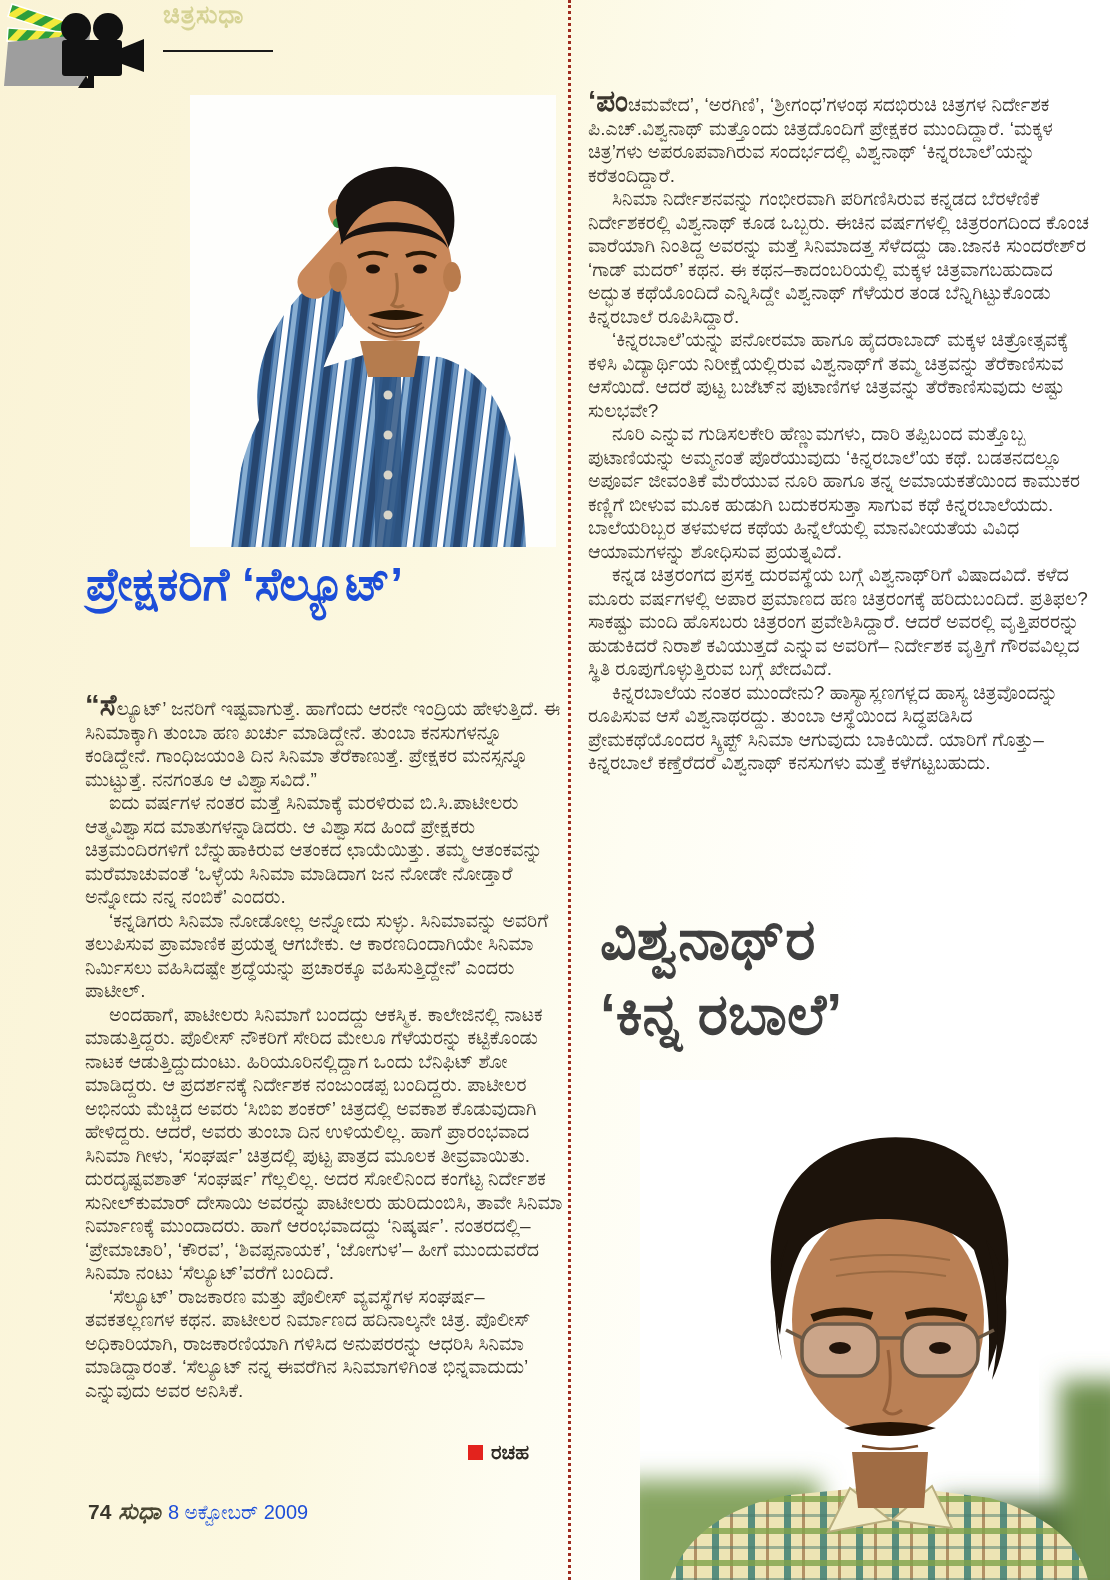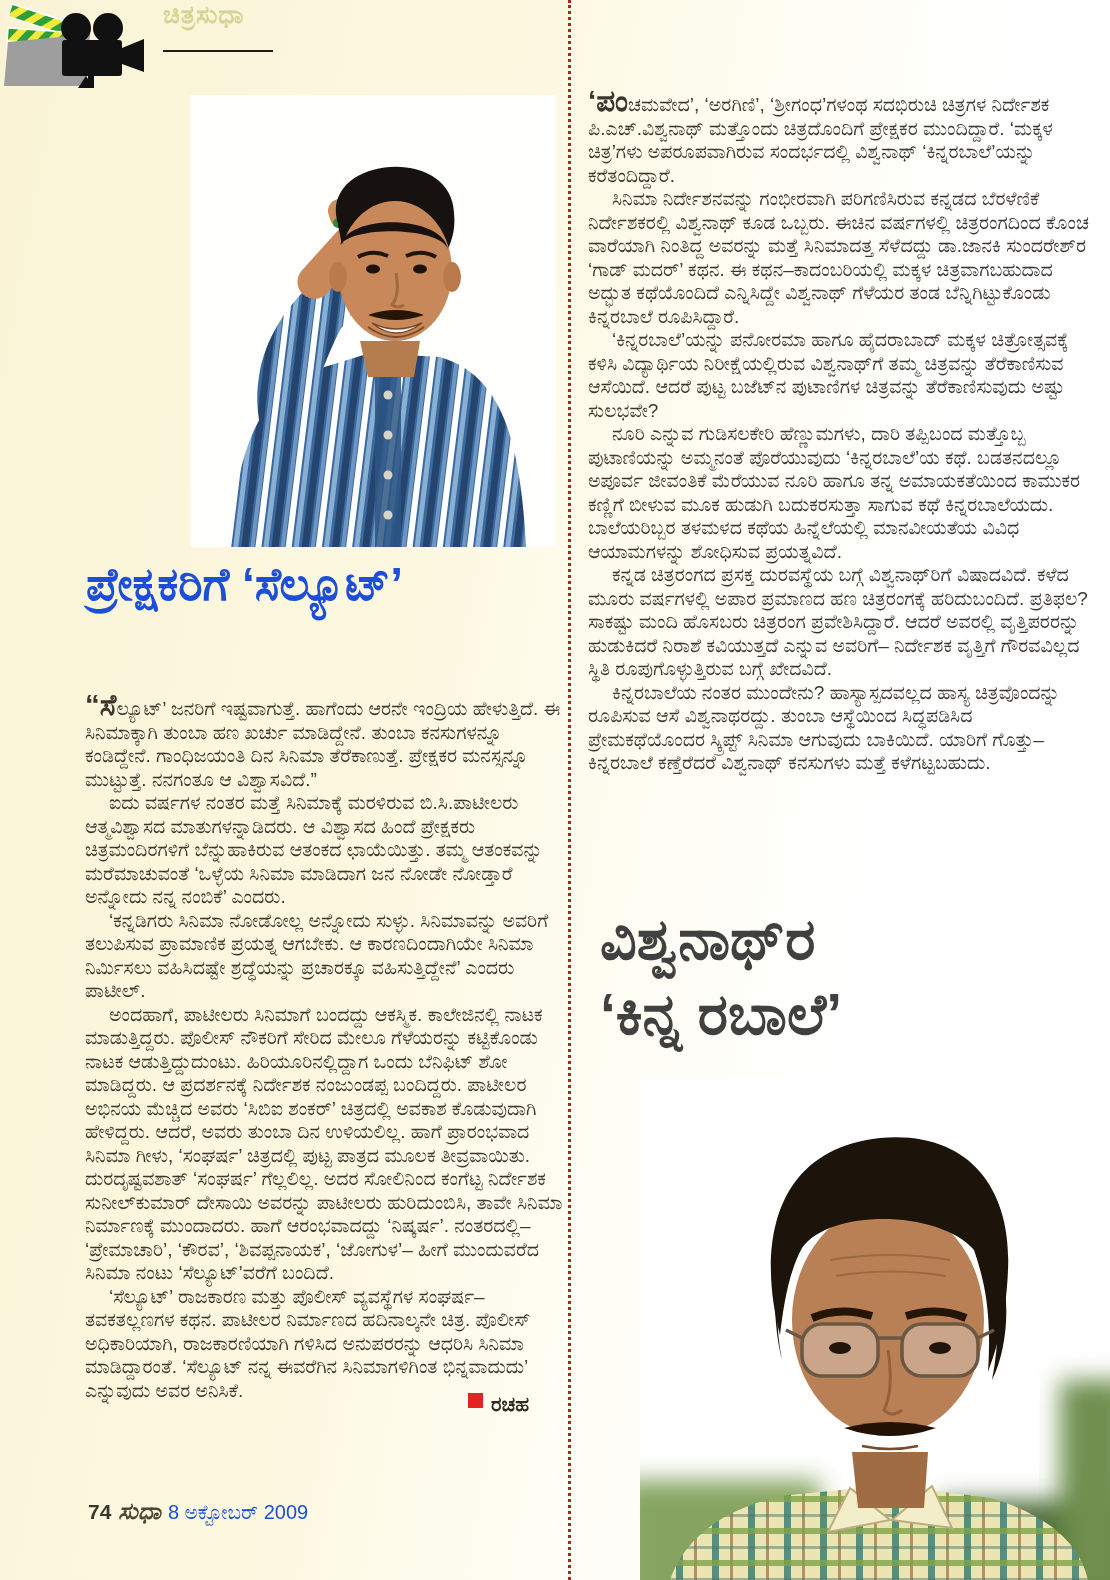--- a/index.html
+++ b/index.html
@@ -25,21 +25,21 @@
     font-size:46px;font-weight:bold;color:#1d4ed8;line-height:1.15;white-space:nowrap;
   }
   .article-body{width:480px;color:#3B362E;font-size:19px;line-height:23.5px;overflow:hidden;}
   .article-body p{margin:0;text-indent:24px;}
   .article-body p:first-child{text-indent:0;}
   .article-body p:first-child::first-letter{font-size:1.55em;font-weight:bold;line-height:1;}
   .body-left{left:85px;top:690px;height:772px;}
   .body-right{left:588px;top:86px;height:832px;width:502px;}
 
   
-  .byline{left:468px;top:1393px;display:flex;align-items:flex-start;gap:8px;}
+  .byline{left:468px;top:1441px;display:flex;align-items:center;gap:8px;}
   .byline-square{width:15px;height:15px;background:#E3231D;display:inline-block;}
   .byline-text{font-size:20px;font-weight:bold;color:#2E2A24;}
 
   
   .page-footer{left:88px;top:1474px;display:flex;align-items:baseline;gap:7px;margin-top:24px;}
   .pg-num{font-size:21px;font-weight:bold;color:#3A372C;}
   .mag-name{font-size:23px;font-weight:bold;font-style:italic;color:#4A4733;}
   .issue-date{font-size:20px;color:#1d4ed8;}
 
   
@@ -162,21 +162,21 @@
     <span class="mag-name">ಸುಧಾ</span>
     <span class="issue-date">8 ಅಕ್ಟೋಬರ್ 2009</span>
   </footer>
 
   <section class="abs article-body body-right">
       <p>‘ಪಂಚಮವೇದ’, ‘ಅರಗಿಣಿ’, ‘ಶ್ರೀಗಂಧ’ಗಳಂಥ ಸದಭಿರುಚಿ ಚಿತ್ರಗಳ ನಿರ್ದೇಶಕ ಪಿ.ಎಚ್.ವಿಶ್ವನಾಥ್ ಮತ್ತೊಂದು ಚಿತ್ರದೊಂದಿಗೆ ಪ್ರೇಕ್ಷಕರ ಮುಂದಿದ್ದಾರೆ. ‘ಮಕ್ಕಳ ಚಿತ್ರ’ಗಳು ಅಪರೂಪವಾಗಿರುವ ಸಂದರ್ಭದಲ್ಲಿ ವಿಶ್ವನಾಥ್ ‘ಕಿನ್ನರಬಾಲೆ’ಯನ್ನು ಕರೆತಂದಿದ್ದಾರೆ.</p>
       <p>ಸಿನಿಮಾ ನಿರ್ದೇಶನವನ್ನು ಗಂಭೀರವಾಗಿ ಪರಿಗಣಿಸಿರುವ ಕನ್ನಡದ ಬೆರಳೆಣಿಕೆ ನಿರ್ದೇಶಕರಲ್ಲಿ ವಿಶ್ವನಾಥ್ ಕೂಡ ಒಬ್ಬರು. ಈಚಿನ ವರ್ಷಗಳಲ್ಲಿ ಚಿತ್ರರಂಗದಿಂದ ಕೊಂಚ ವಾರೆಯಾಗಿ ನಿಂತಿದ್ದ ಅವರನ್ನು ಮತ್ತೆ ಸಿನಿಮಾದತ್ತ ಸೆಳೆದದ್ದು ಡಾ.ಜಾನಕಿ ಸುಂದರೇಶ್‌ರ ‘ಗಾಡ್ ಮದರ್’ ಕಥನ. ಈ ಕಥನ–ಕಾದಂಬರಿಯಲ್ಲಿ ಮಕ್ಕಳ ಚಿತ್ರವಾಗಬಹುದಾದ ಅದ್ಭುತ ಕಥೆಯೊಂದಿದೆ ಎನ್ನಿಸಿದ್ದೇ ವಿಶ್ವನಾಥ್ ಗೆಳೆಯರ ತಂಡ ಬೆನ್ನಿಗಿಟ್ಟುಕೊಂಡು ಕಿನ್ನರಬಾಲೆ ರೂಪಿಸಿದ್ದಾರೆ.</p>
       <p>‘ಕಿನ್ನರಬಾಲೆ’ಯನ್ನು ಪನೋರಮಾ ಹಾಗೂ ಹೈದರಾಬಾದ್ ಮಕ್ಕಳ ಚಿತ್ರೋತ್ಸವಕ್ಕೆ ಕಳಿಸಿ ವಿದ್ಯಾರ್ಥಿಯ ನಿರೀಕ್ಷೆಯಲ್ಲಿರುವ ವಿಶ್ವನಾಥ್‌ಗೆ ತಮ್ಮ ಚಿತ್ರವನ್ನು ತೆರೆಕಾಣಿಸುವ ಆಸೆಯಿದೆ. ಆದರೆ ಪುಟ್ಟ ಬಜೆಟ್‌ನ ಪುಟಾಣಿಗಳ ಚಿತ್ರವನ್ನು ತೆರೆಕಾಣಿಸುವುದು ಅಷ್ಟು ಸುಲಭವೇ?</p>
       <p>ನೂರಿ ಎನ್ನುವ ಗುಡಿಸಲಕೇರಿ ಹೆಣ್ಣುಮಗಳು, ದಾರಿ ತಪ್ಪಿಬಂದ ಮತ್ತೊಬ್ಬ ಪುಟಾಣಿಯನ್ನು ಅಮ್ಮನಂತೆ ಪೊರೆಯುವುದು ‘ಕಿನ್ನರಬಾಲೆ’ಯ ಕಥೆ. ಬಡತನದಲ್ಲೂ ಅಪೂರ್ವ ಜೀವಂತಿಕೆ ಮೆರೆಯುವ ನೂರಿ ಹಾಗೂ ತನ್ನ ಅಮಾಯಕತೆಯಿಂದ ಕಾಮುಕರ ಕಣ್ಣಿಗೆ ಬೀಳುವ ಮೂಕ ಹುಡುಗಿ ಬದುಕರಸುತ್ತಾ ಸಾಗುವ ಕಥೆ ಕಿನ್ನರಬಾಲೆಯದು. ಬಾಲೆಯರಿಬ್ಬರ ತಳಮಳದ ಕಥೆಯ ಹಿನ್ನೆಲೆಯಲ್ಲಿ ಮಾನವೀಯತೆಯ ವಿವಿಧ ಆಯಾಮಗಳನ್ನು ಶೋಧಿಸುವ ಪ್ರಯತ್ನವಿದೆ.</p>
       <p>ಕನ್ನಡ ಚಿತ್ರರಂಗದ ಪ್ರಸಕ್ತ ದುರವಸ್ಥೆಯ ಬಗ್ಗೆ ವಿಶ್ವನಾಥ್‌ರಿಗೆ ವಿಷಾದವಿದೆ. ಕಳೆದ ಮೂರು ವರ್ಷಗಳಲ್ಲಿ ಅಪಾರ ಪ್ರಮಾಣದ ಹಣ ಚಿತ್ರರಂಗಕ್ಕೆ ಹರಿದುಬಂದಿದೆ. ಪ್ರತಿಫಲ? ಸಾಕಷ್ಟು ಮಂದಿ ಹೊಸಬರು ಚಿತ್ರರಂಗ ಪ್ರವೇಶಿಸಿದ್ದಾರೆ. ಆದರೆ ಅವರಲ್ಲಿ ವೃತ್ತಿಪರರನ್ನು ಹುಡುಕಿದರೆ ನಿರಾಶೆ ಕವಿಯುತ್ತದೆ ಎನ್ನುವ ಅವರಿಗೆ– ನಿರ್ದೇಶಕ ವೃತ್ತಿಗೆ ಗೌರವವಿಲ್ಲದ ಸ್ಥಿತಿ ರೂಪುಗೊಳ್ಳುತ್ತಿರುವ ಬಗ್ಗೆ ಖೇದವಿದೆ.</p>
-      <p>ಕಿನ್ನರಬಾಲೆಯ ನಂತರ ಮುಂದೇನು? ಹಾಸ್ಯಾಸ್ಪದವಲ್ಲದ ಹಾಸ್ಯ ಚಿತ್ರವೊಂದನ್ನು ರೂಪಿಸುವ ಆಸೆ ವಿಶ್ವನಾಥರದ್ದು. ತುಂಬಾ ಆಸ್ಥೆಯಿಂದ ಸಿದ್ಧಪಡಿಸಿದ ಪ್ರೇಮಕಥೆಯೊಂದರ ಸ್ಕ್ರಿಪ್ಟ್ ಸಿನಿಮಾ ಆಗುವುದು ಬಾಕಿಯಿದೆ. ಯಾರಿಗೆ ಗೊತ್ತು– ಕಿನ್ನರಬಾಲೆ ಕಣ್ತೆರೆದರೆ ವಿಶ್ವನಾಥ್ ಕನಸುಗಳು ಮತ್ತೆ ಕಳೆಗಟ್ಟಬಹುದು.</p>
+      <p>ಕಿನ್ನರಬಾಲೆಯ ನಂತರ ಮುಂದೇನು? ಹಾಸ್ಯಾಸ್ಲಣಗಳ್ಲದ ಹಾಸ್ಯ ಚಿತ್ರವೊಂದನ್ನು ರೂಪಿಸುವ ಆಸೆ ವಿಶ್ವನಾಥರದ್ದು. ತುಂಬಾ ಆಸ್ಥೆಯಿಂದ ಸಿದ್ಧಪಡಿಸಿದ ಪ್ರೇಮಕಥೆಯೊಂದರ ಸ್ಕ್ರಿಪ್ಟ್ ಸಿನಿಮಾ ಆಗುವುದು ಬಾಕಿಯಿದೆ. ಯಾರಿಗೆ ಗೊತ್ತು– ಕಿನ್ನರಬಾಲೆ ಕಣ್ತೆರೆದರೆ ವಿಶ್ವನಾಥ್ ಕನಸುಗಳು ಮತ್ತೆ ಕಳೆಗಟ್ಟಬಹುದು.</p>
     </section>
 
   <h2 class="abs headline-right">
     <span>ವಿಶ್ವನಾಥ್‌ರ</span><br>
     <span>‘ಕಿನ್ನ ರಬಾಲೆ’</span>
   </h2>
 
   <figure class="abs photo2">
     <svg viewBox="0 0 470 500" width="470" height="500">
       <defs>

